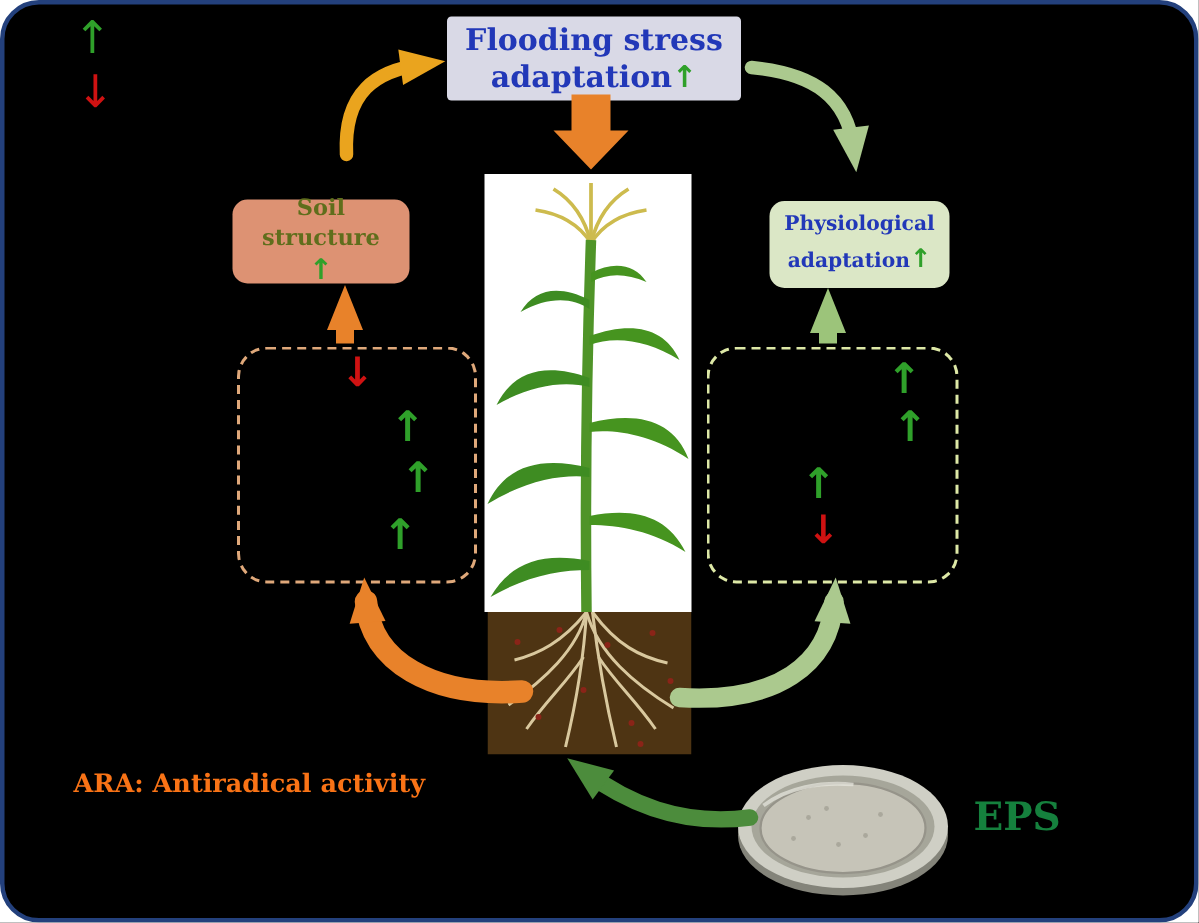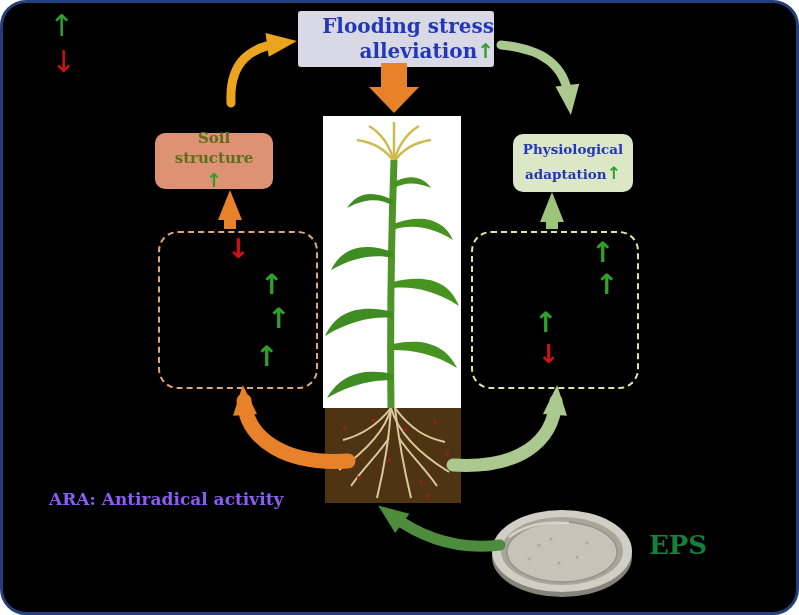--- a/index.html
+++ b/index.html
@@ -5,21 +5,21 @@
   html,body{margin:0;padding:0;background:#ffffff;}
   .canvas{
     position:relative;width:799px;height:615px;box-sizing:border-box;
     background:#000000;border:3px solid #23407c;border-radius:26px;
     overflow:hidden;font-family:"DejaVu Serif", serif;
   }
   .overlay{position:absolute;left:0;top:0;pointer-events:none;}
   .title-box{
     position:absolute;left:295px;top:8px;width:196px;min-height:48px;
     background:#d9d9e6;border-radius:3px;color:#2238b8;font-weight:bold;
-    font-size:20px;line-height:1.25;text-align:right;padding:3px 0;
+    font-size:20px;line-height:1.25;text-align:center;padding:3px 0;
   }
   .soil-box{
     position:absolute;left:152px;top:130px;width:118px;height:56px;
     background:#dd9273;border-radius:10px;color:#5f6e1c;font-weight:bold;
     font-size:15px;line-height:1.3;text-align:center;
     display:flex;align-items:center;justify-content:flex-start;padding:0 10px;box-sizing:border-box;
   }
   .physio-box{
     position:absolute;left:510px;top:131px;width:120px;height:58px;
     background:#dbe7c6;border-radius:10px;color:#2238b8;font-weight:bold;
@@ -32,41 +32,41 @@
   }
   .dashed-right{
     position:absolute;left:468px;top:228px;width:164px;height:154px;
     border:2.5px dashed #dde8a6;border-radius:20px;background:transparent;
   }
   .pa{position:absolute;font-family:"DejaVu Sans", sans-serif;font-weight:bold;line-height:1;}
   .up{color:#2fa02a;}
   .down{color:#cf1212;}
   .inline-up{color:#2fa02a;font-family:"DejaVu Sans", sans-serif;}
   .abbrev{
-    position:absolute;left:46px;top:484px;color:#8b5cf6;font-weight:bold;
+    position:absolute;left:46px;top:508px;color:#f97316;font-weight:bold;
     font-size:17px;line-height:1.5;
   }
   .eps{
     position:absolute;left:646px;top:527px;color:#15803d;font-weight:bold;font-size:26px;
   }
   .plant-panel{position:absolute;left:320px;top:113px;}
   .soil-panel{position:absolute;left:322px;top:405px;}
   .dish{position:absolute;left:486px;top:498px;}
 </style>
 </head>
 <body>
 
 <div class="canvas">
 
   <span class="pa up" style="left:46px;top:8px;font-size:30px;font-weight:normal;">↑</span>
   <span class="pa down" style="left:48px;top:44px;font-size:30px;font-weight:normal;">↓</span>
 
   <div class="title-box">
     <span>Flooding stress</span><br>
-    <span>alleviation</span><span class="inline-up">↑</span>
+    <span>adaptation</span><span class="inline-up">↑</span>
   </div>
 
   <div class="soil-box">
     <div>
       <span>Soil structure</span>
       <span class="inline-up" style="font-size:19px;">↑</span>
     </div>
   </div>
 
   <div class="physio-box">

